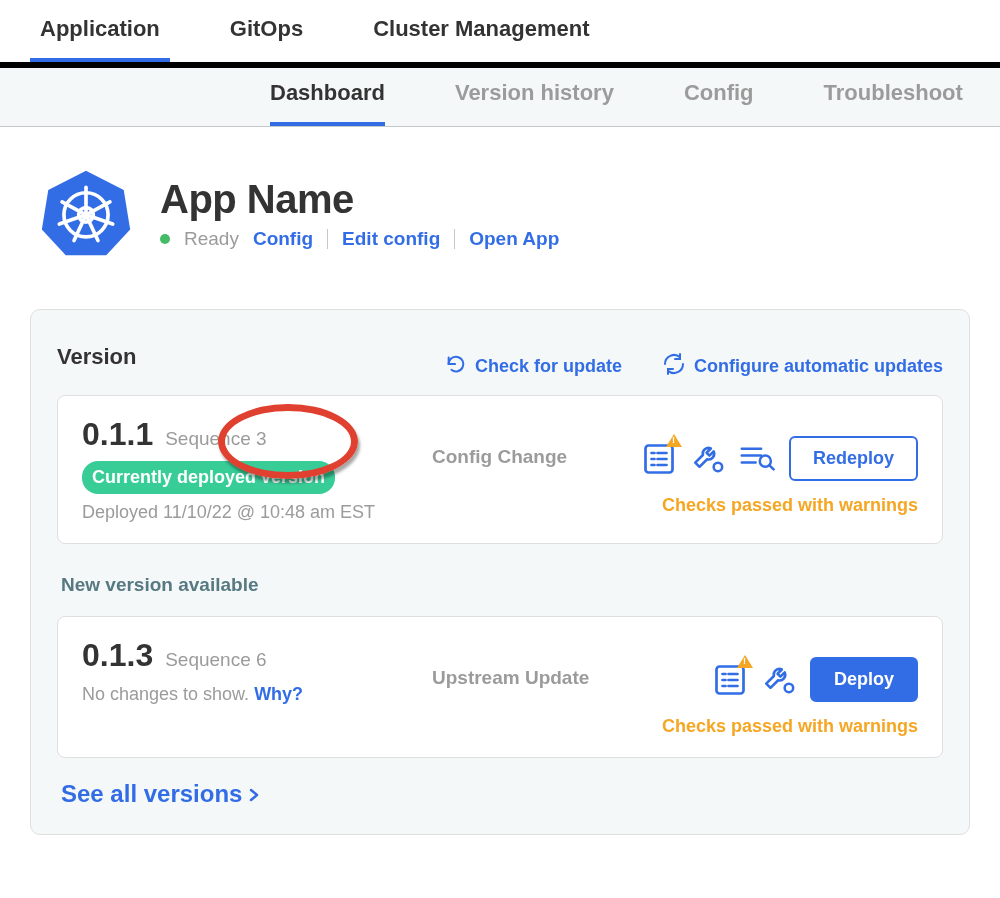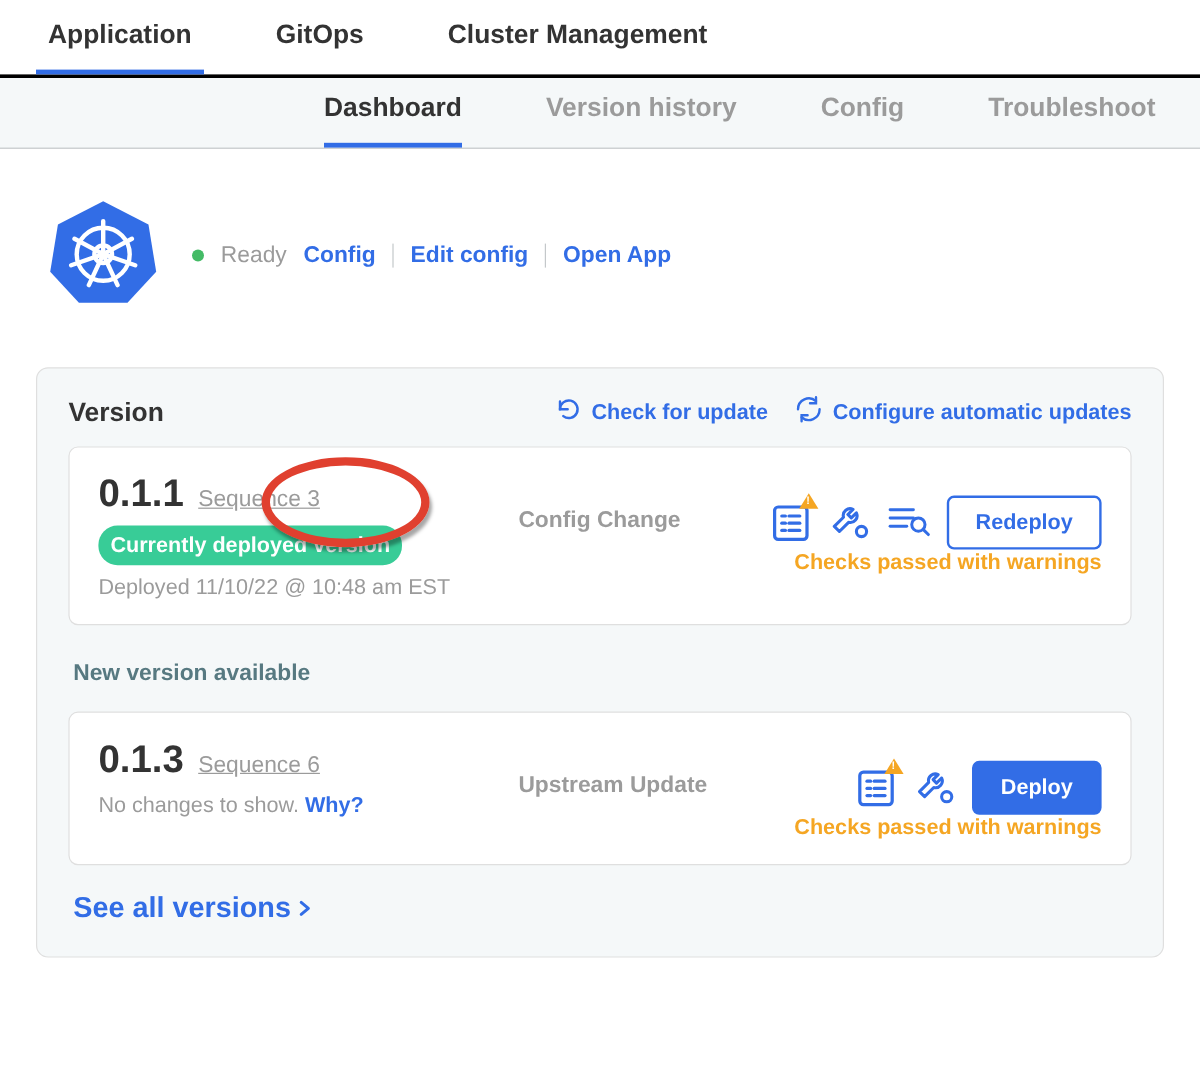--- a/index.html
+++ b/index.html
@@ -10,21 +10,21 @@
     height: 898px;
     overflow: hidden;
     color: #333;
   }
 
   
   .top-tabs {
     display: flex;
     gap: 50px;
     padding: 0 30px;
-    border-bottom: 3px solid #000000;
+    border-bottom: 6px solid #000000;
   }
   .top-tab {
     padding: 16px 10px 20px 10px;
     font-size: 22px;
     font-weight: 600;
     color: #333;
     cursor: pointer;
   }
   .top-tab.active {
     border-bottom: 4px solid #326de6;
@@ -102,21 +102,22 @@
   }
   .panel-title {
     font-size: 22px;
     font-weight: 800;
     color: #333;
   }
   .panel-actions {
     margin-left: auto;
     display: flex;
     align-items: center;
-    gap: 22px;
+    gap: 40px;
+    margin-top: 20px;
   }
   .panel-action {
     display: flex;
     align-items: center;
     gap: 8px;
     color: #326de6;
     font-weight: 600;
     font-size: 18px;
     cursor: pointer;
   }
@@ -129,21 +130,21 @@
     border-radius: 8px;
     padding: 20px 24px 20px 24px;
     display: flex;
     align-items: flex-start;
     gap: 20px;
     position: relative;
   }
   .card .left { flex: 0 0 auto; min-width: 330px; }
   .version-row { display: flex; align-items: baseline; gap: 12px; }
   .version-num { font-size: 32px; font-weight: 800; }
-  .seq { font-size: 19px; color: #9b9b9b; font-weight: 500; text-decoration: underline; }
+  .seq { font-size: 19px; color: #9b9b9b; font-weight: 500; }
   .deployed-badge {
     display: inline-block;
     background: #38cc97;
     color: #fff;
     font-weight: 600;
     font-size: 18px;
     padding: 6px 10px;
     border-radius: 16px;
     margin-top: 8px;
   }
@@ -171,21 +172,21 @@
     font-size: 19px;
     font-weight: 600;
     color: #9b9b9b;
   }
 
   .right {
     padding-top: 20px;
     display: flex;
     flex-direction: column;
     align-items: flex-end;
-    gap: 0;
+    gap: 14px;
   }
   .icon-row { display: flex; align-items: center; gap: 14px; }
   .btn {
     border: 2px solid #326de6;
     background: #fff;
     color: #326de6;
     font-weight: 700;
     font-size: 18px;
     padding: 10px 22px;
     border-radius: 6px;
@@ -280,20 +281,21 @@
         <line x1="50" y1="52" x2="76" y2="38"></line>
         <line x1="50" y1="52" x2="79" y2="62"></line>
         <line x1="50" y1="52" x2="63" y2="80"></line>
         <line x1="50" y1="52" x2="37" y2="80"></line>
         <line x1="50" y1="52" x2="21" y2="62"></line>
         <line x1="50" y1="52" x2="24" y2="38"></line>
       </g>
     </svg>
   </div>
   <div class="app-title-block">
+    <div class="title">App Name</div>
     <div class="status-row">
       <span class="status-dot"></span>
       <span class="status-text">Ready</span>
       <span class="link">Config</span>
       <span class="vdiv"></span>
       <span class="link">Edit config</span>
       <span class="vdiv"></span>
       <span class="link">Open App</span>
     </div>
   </div>

